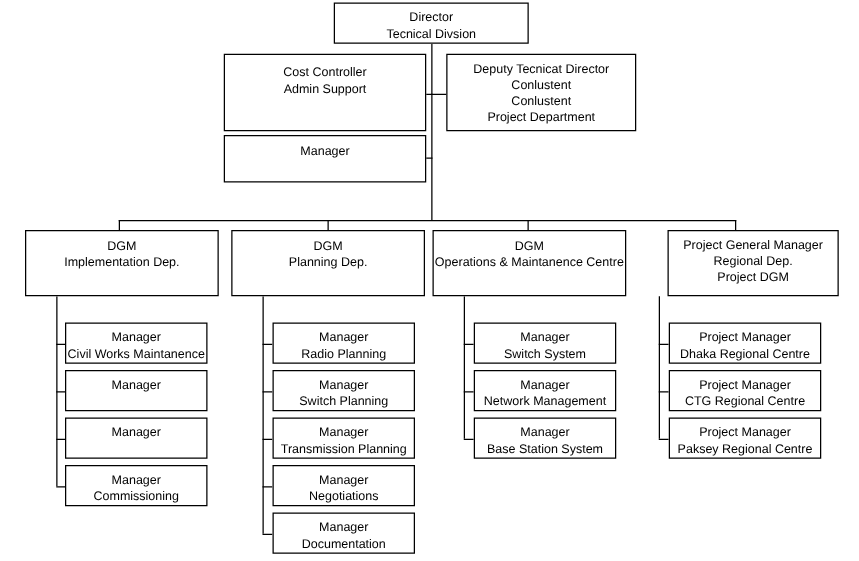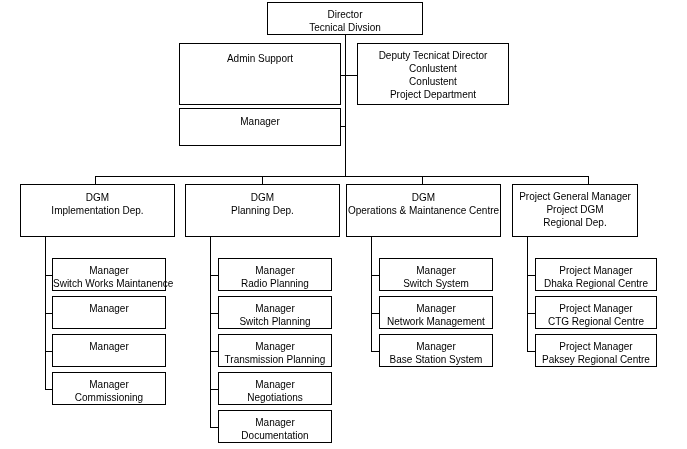--- a/index.html
+++ b/index.html
@@ -78,20 +78,21 @@
   <div class="line hline" style="left:527px; top:275px; width:8px;"></div>
   <div class="line hline" style="left:527px; top:313px; width:8px;"></div>
   <div class="line hline" style="left:527px; top:351px; width:8px;"></div>
 
   <div class="box" style="left:267px; top:2px; width:156px; height:33px;">
     <span class="ln">Director</span>
     <span class="ln">Tecnical Divsion</span>
   </div>
 
   <div class="box" style="left:179px; top:43px; width:162px; height:62px; padding-top:8px;">
+    <span class="ln">Cost Controller</span>
     <span class="ln">Admin Support</span>
   </div>
 
   <div class="box" style="left:357px; top:43px; width:152px; height:62px; padding-top:5px;">
     <span class="ln">Deputy Tecnicat Director</span>
     <span class="ln">Conlustent</span>
     <span class="ln">Conlustent</span>
     <span class="ln">Project Department</span>
   </div>
 
@@ -107,29 +108,29 @@
   <div class="box" style="left:185px; top:184px; width:155px; height:53px; padding-top:6px;">
     <span class="ln">DGM</span>
     <span class="ln">Planning Dep.</span>
   </div>
 
   <div class="box" style="left:346px; top:184px; width:155px; height:53px; padding-top:6px;">
     <span class="ln">DGM</span>
     <span class="ln">Operations &amp; Maintanence Centre</span>
   </div>
 
-  <div class="box" style="left:512px; top:184px; width:126px; height:53px; padding-top:5px;">
+  <div class="box" style="left:534px; top:184px; width:137px; height:53px; padding-top:5px;">
     <span class="ln">Project General Manager</span>
+    <span class="ln">Regional Dep.</span>
     <span class="ln">Project DGM</span>
-    <span class="ln">Regional Dep.</span>
   </div>
 
   <div class="box" style="left:52px; top:258px; width:114px; height:33px;">
     <span class="ln">Manager</span>
-    <span class="ln">Switch Works  Maintanence</span>
+    <span class="ln">Civil Works  Maintanence</span>
   </div>
   <div class="box" style="left:52px; top:296px; width:114px; height:33px;">
     <span class="ln">Manager</span>
   </div>
   <div class="box" style="left:52px; top:334px; width:114px; height:33px;">
     <span class="ln">Manager</span>
   </div>
   <div class="box" style="left:52px; top:372px; width:114px; height:33px;">
     <span class="ln">Manager</span>
     <span class="ln">Commissioning</span>

